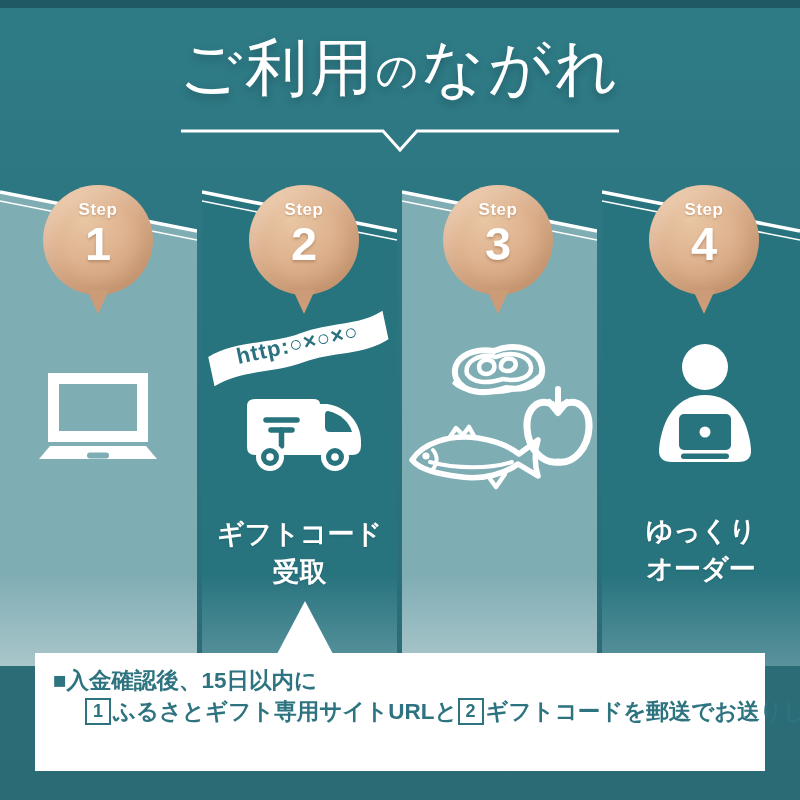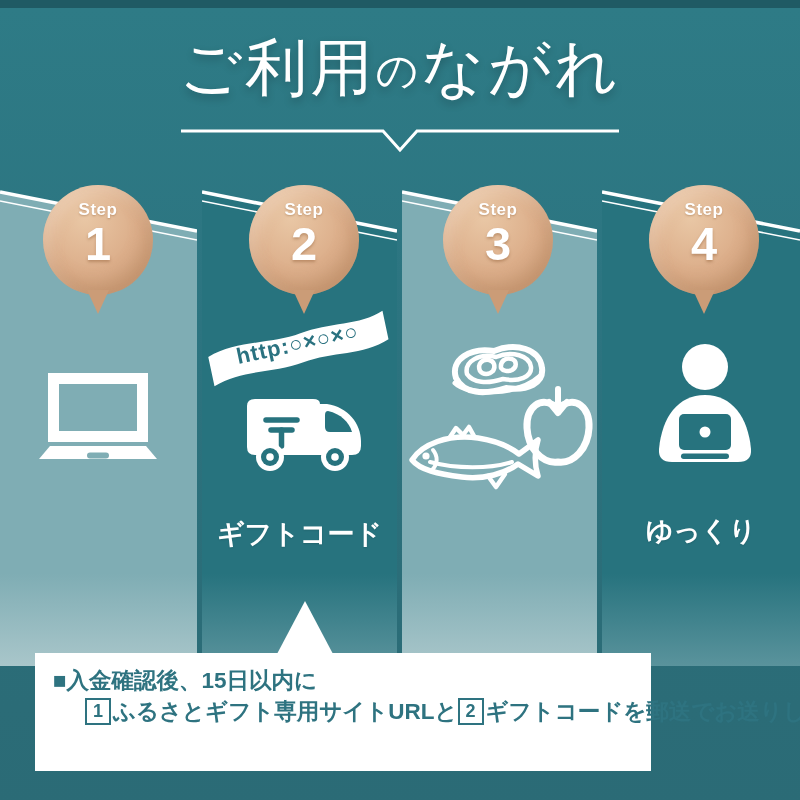--- a/index.html
+++ b/index.html
@@ -54,21 +54,21 @@
   .banner-wrap svg{display:block;}
   .banner-text{
     position:absolute;left:0;top:9px;width:100%;text-align:center;
     color:#2a7280;font-weight:800;font-size:22px;letter-spacing:1px;
   }
   
   .notes-triangle{position:absolute;left:277px;top:593px;width:0;height:0;z-index:5;
     border-left:28px solid transparent;border-right:28px solid transparent;
     border-bottom:53px solid #ffffff;}
   .notes{
-    position:absolute;left:35px;top:645px;width:616px;height:118px;background:#fff;z-index:4;
+    position:absolute;left:35px;top:645px;width:730px;height:118px;background:#fff;z-index:4;
     color:#2e7380;font-weight:700;font-size:22.5px;line-height:1.37;
     padding:13px 10px 0 18px;box-sizing:border-box;white-space:nowrap;
   }
   .notes .indent{margin-left:32px;}
   .numbox{
     display:inline-block;border:2.5px solid #2e7380;min-width:20px;height:23px;
     line-height:22px;text-align:center;font-size:18px;font-weight:700;
     vertical-align:2px;margin-right:2px;padding:0 1px;
   }
 </style>
@@ -186,25 +186,27 @@
   <svg class="icon-abs" style="left:646px;top:333px" width="118" height="134" viewBox="0 0 118 134">
     <circle cx="59" cy="26" r="23" fill="#fff"></circle>
     <path d="M59,54 C32,54 16,76 13,108 Q12,121 26,121 L92,121 Q106,121 105,108 C102,76 86,54 59,54 Z" fill="#fff"></path>
     <rect x="33" y="73" width="52" height="36" rx="5" fill="#27737e"></rect>
     <circle cx="59" cy="91" r="5.5" fill="#fff"></circle>
     <rect x="35" y="112.5" width="48" height="5.5" rx="2.7" fill="#27737e"></rect>
   </svg>
 
   <div class="caption" style="left:202px;width:195px;top:507px">
     <span class="ln">ギフトコード</span>
+    <span class="ln">受取</span>
   </div>
   <div class="caption" style="left:402px;width:195px;top:509px">
   </div>
   <div class="caption" style="left:602px;width:198px;top:504px">
     <span class="ln">ゆっくり</span>
+    <span class="ln">オーダー</span>
   </div>
 
   <div class="notes-triangle"></div>
   <div class="notes">
     <div>■入金確認後、15日以内に</div>
     <div class="indent">
       <span class="numbox">1</span><span>ふるさとギフト専用サイトURLと</span><span class="numbox">2</span><span>ギフトコードを郵送でお送りします。</span>
     </div>
   </div>
 

